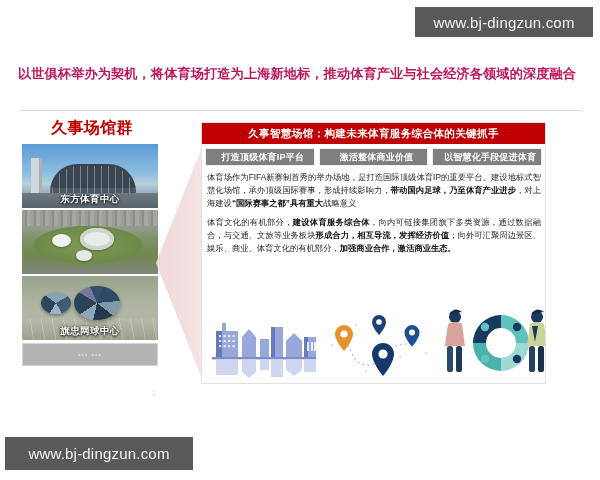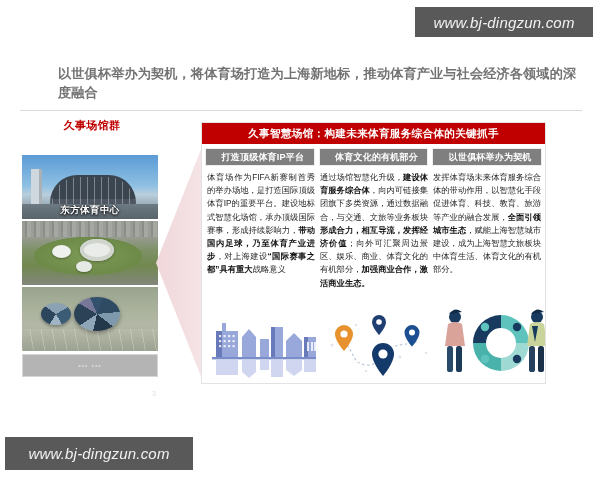--- a/index.html
+++ b/index.html
@@ -17,49 +17,47 @@
 
   
   .watermark {
     position: absolute;
     background: #595959;
     color: #f2f2f2;
     font-size: 15px;
     letter-spacing: .2px;
     display: flex; align-items: center; justify-content: center;
     white-space: nowrap;
-    font-style: italic;
   }
   #wm-top   { top: 7px;  left: 415px; width: 178px; height: 30px; }
   #wm-bot   { top: 437px; left: 5px;  width: 188px; height: 33px; }
 
   
   #title-block {
     position: absolute; left: 18px; top: 64px; width: 566px;
   }
   #title-text {
-    color: #737373;
+    color: #be185d;
     font-weight: bold;
     font-size: 13.2px;
     line-height: 19px;
     letter-spacing: .1px;
-    margin-left: 40px;
   }
   #title-rule {
     position: absolute; left: 20px; top: 110px;
     width: 562px; height: 1px; background: #d9d9d9;
   }
 
   
   #left-panel {
     position: absolute; left: 22px; top: 118px; width: 140px;
   }
   #left-title {
-    color: #c00000; font-weight: bold; font-size: 11px;
-    text-align: center; margin-bottom: 22px; letter-spacing: .3px;
+    color: #c00000; font-weight: bold; font-size: 16px;
+    text-align: center; margin-bottom: 5px; letter-spacing: .3px;
   }
   .venue {
     position: relative; width: 136px; height: 64px;
     margin-bottom: 2px; overflow: hidden;
     background: #9aa3aa;
   }
   .venue-label {
     position: absolute; left: 0; right: 0; bottom: 2px;
     text-align: center;
     color: #ffffff; font-size: 9.5px; font-weight: bold;
@@ -187,21 +185,21 @@
     flex: 1; height: 18px;
     background: #7f7f7f;
     color: #ffffff; font-weight: bold; font-size: 9px;
     display: flex; align-items: center; justify-content: center;
     border: 1px solid #efefef;
     letter-spacing: .2px;
     padding-left: 6px;
   }
   #col-row {
     display: flex; gap: 5px; padding: 2px 4px 0 5px;
-    position: relative; z-index: 2;
+    position: relative; z-index: 2; flex-direction: column;
   }
   .col {
     flex: 1; position: relative;
   }
   .col-text {
     font-size: 8.3px; line-height: 13.2px;
     color: #262626; text-align: justify;
     letter-spacing: 0px;
   }
   .col-text b { font-weight: bold; color: #111111; }
@@ -259,48 +257,46 @@
       <div class="bowl-a"></div>
       <div class="bowl-b"></div>
       <div class="bowl-c"></div>
     </div>
 
     <div class="venue" id="venue-3">
       <div class="plaza"></div>
       <div class="roads"></div>
       <div class="petal-sm"></div>
       <div class="petal-big"></div>
+      <div class="venue-label">旗忠网球中心</div>
     </div>
 
     <div id="gray-bar">
       <span class="dots">••• •••</span>
     </div>
   </div>
 
   <div id="pink-arrow"></div>
 
   <div id="right-panel">
 
     <div id="red-banner">久事智慧场馆：构建未来体育服务综合体的关键抓手</div>
 
     <div id="tab-row">
       <div class="tab">打造顶级体育IP平台</div>
-      <div class="tab">体育文化的有机部分</div>
-      <div class="tab">以世俱杯举办为契机</div>
+      <div class="tab">激活整体商业价值</div>
+      <div class="tab">以智慧化手段促进体育</div>
     </div>
 
     <div id="col-row">
       <div class="col">
         <div class="col-text"><span>体育场作为FIFA新赛制首秀的举办场地，是打造国际顶级体育IP的重要平台。建设地标式智慧化场馆，承办顶级国际赛事，形成持续影响力，</span><b>带动国内足球，乃至体育产业进步</b><span>，对上海建设</span><b>“国际赛事之都”具有重大</b><span>战略意义</span></div>
       </div>
       <div class="col">
-        <div class="col-text"><span>通过场馆智慧化升级，</span><b>建设体育服务综合体</b><span>，向内可链接集团旗下多类资源，通过数据融合，与交通、文旅等业务板块</span><b>形成合力，相互导流，发挥经济价值</b><span>；向外可汇聚周边景区、娱乐、商业、体育文化的有机部分，</span><b>加强商业合作，激活商业生态。</b></div>
-      </div>
-      <div class="col">
-        <div class="col-text"><span>发挥体育场未来体育服务综合体的带动作用，以智慧化手段促进体育、科技、教育、旅游等产业的融合发展，</span><b>全面引领城市生态</b><span>，赋能上海智慧城市建设，成为上海智慧文旅板块中体育生活、体育文化的有机部分。</span></div>
+        <div class="col-text"><span>体育文化的有机部分，</span><b>建设体育服务综合体</b><span>，向内可链接集团旗下多类资源，通过数据融合，与交通、文旅等业务板块</span><b>形成合力，相互导流，发挥经济价值</b><span>；向外可汇聚周边景区、娱乐、商业、体育文化的有机部分，</span><b>加强商业合作，激活商业生态。</b></div>
       </div>
     </div>
 
     <div id="illus-row">
 
       <div class="illus" id="illus-1">
         <svg class="sky-svg" width="112" height="62" viewBox="0 0 112 62">
           <g fill="#8899d4" opacity=".85">
             <rect x="8" y="14" width="22" height="26"></rect>
             <rect x="14" y="6" width="4" height="9"></rect>

